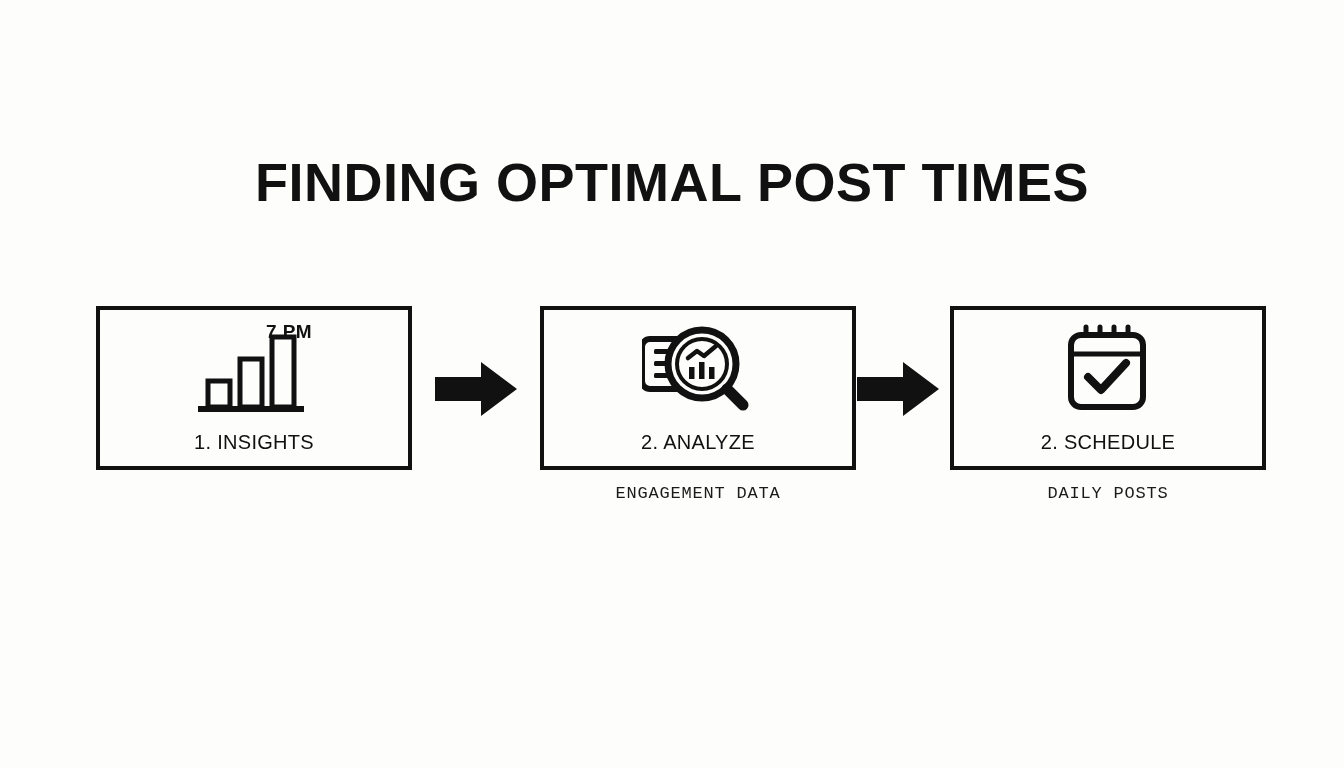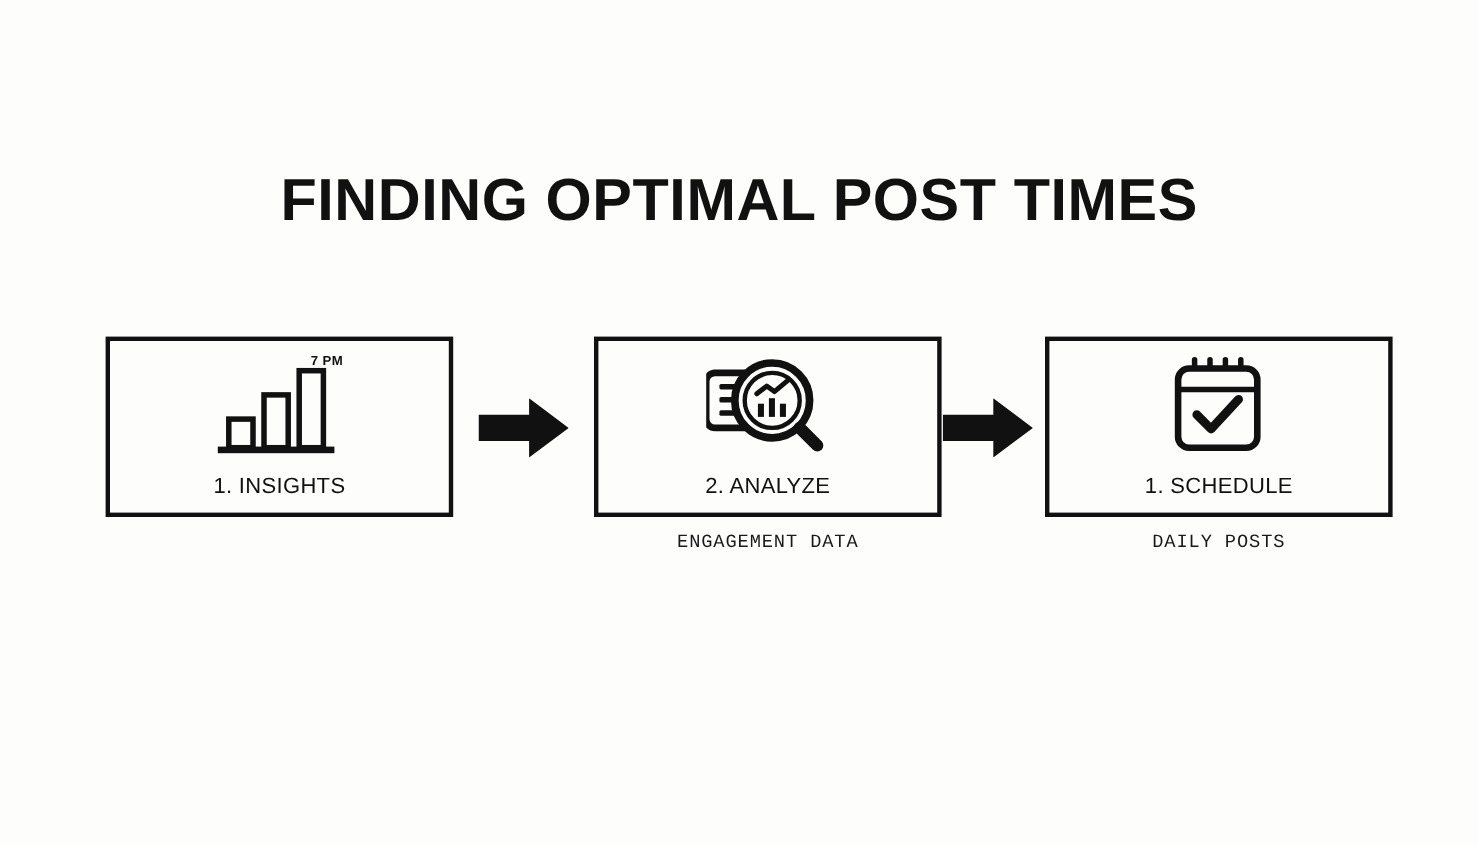--- a/index.html
+++ b/index.html
@@ -105,21 +105,21 @@
   
   .bars-wrap {
     position: relative;
     width: 120px;
     height: 94px;
   }
   .time-label {
     position: absolute;
     top: 0px;
     right: 2px;
-    font-size: 12px;
+    font-size: 19px;
     font-weight: 600;
     letter-spacing: 0.4px;
     color: #111111;
     white-space: nowrap;
   }
 
   
   .arrow {
     position: absolute;
     top: 56px;
@@ -209,19 +209,19 @@
             <path d="M52 6 V20" stroke="#111111" stroke-width="5" stroke-linecap="round"></path>
             <path d="M66 6 V20" stroke="#111111" stroke-width="5" stroke-linecap="round"></path>
 
             <rect x="9" y="14" width="72" height="72" rx="10" stroke="#111111" stroke-width="6" fill="#fdfdfc"></rect>
 
             <path d="M9 33 H81" stroke="#111111" stroke-width="5"></path>
 
             <path d="M26 56 L39 69 L64 42" stroke="#111111" stroke-width="8" stroke-linecap="round" stroke-linejoin="round" fill="none"></path>
           </svg>
         </div>
-        <div class="card-label">1. SCHEDULE</div>
+        <div class="card-label">2. SCHEDULE</div>
       </div>
       <div class="caption">DAILY POSTS</div>
     </div>
 
   </div>
 </div>
 
 </body></html>

